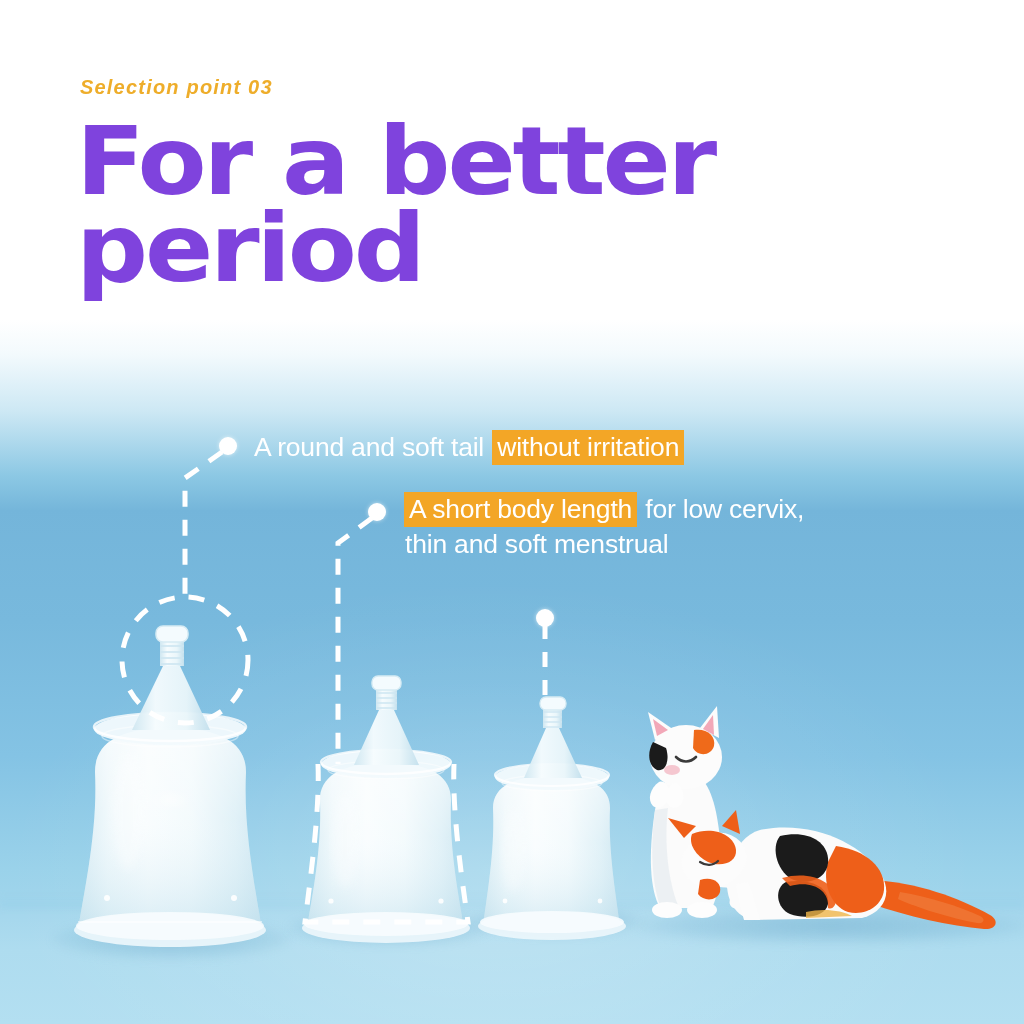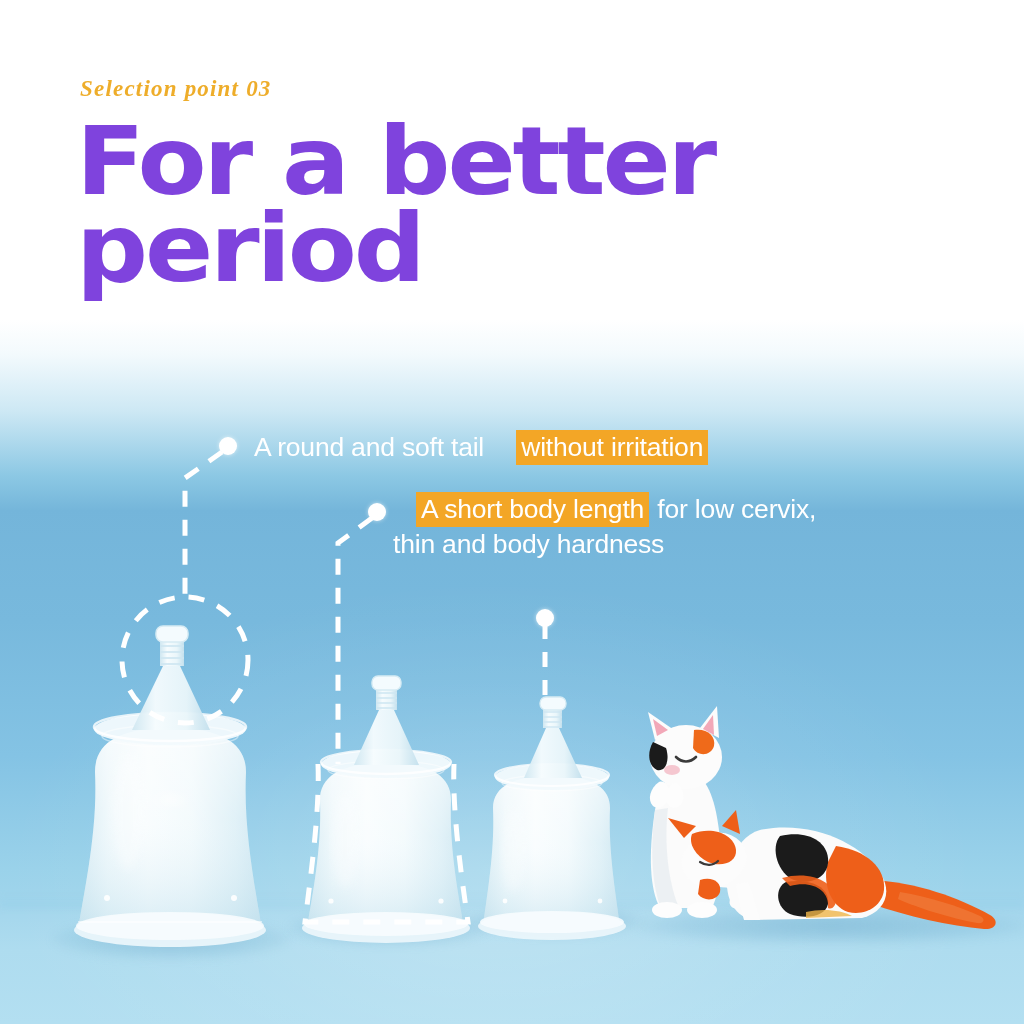--- a/index.html
+++ b/index.html
@@ -48,41 +48,41 @@
   }
   .floor-edge{
     position:absolute;left:0;top:896px;width:1024px;height:14px;
     background:linear-gradient(to bottom, rgba(140,204,232,0) 0%, rgba(152,209,234,.75) 60%, rgba(162,213,236,0) 100%);
     filter:blur(3px);
   }
 
   
   .eyebrow{
     position:absolute;left:80px;top:76px;
-    font-family:Liberation Serif, serif;
-    font-style:italic;font-weight:700;font-size:23px;letter-spacing:1.2px;
+    font-family:Liberation Sans, sans-serif;
+    font-style:italic;font-weight:700;font-size:20px;letter-spacing:1.2px;
     color:#eead2a;white-space:nowrap;
   }
   .headline{
     position:absolute;left:76px;top:118px;width:700px;
     font-family:"DejaVu Sans","Liberation Sans",sans-serif;
     font-weight:700;font-size:95px;line-height:.92;
     letter-spacing:-3px;
     color:#7f43dd;
     transform:scaleX(1.06);transform-origin:left top;
     white-space:pre-line;
   }
 
   
   .callout{position:absolute;color:#ffffff;font-size:26.5px;line-height:1.32;
            white-space:nowrap;letter-spacing:-.2px;}
-  .callout .hl{background:#f3a626;padding:2px 5px 3px 5px;box-decoration-break:clone;margin-left:24px;-webkit-box-decoration-break:clone;}
+  .callout .hl{background:#f3a626;padding:2px 5px 3px 5px;box-decoration-break:clone;-webkit-box-decoration-break:clone;}
   .callout .pl{padding:2px 1px 3px 1px;}
   #callout-1{left:253px;top:430px;}
-  #callout-2{left:392px;top:492px;}
+  #callout-2{left:404px;top:492px;}
   #callout-3{left:569px;top:601px;}
 
   .dot{position:absolute;width:18px;height:18px;border-radius:50%;background:#ffffff;
        box-shadow:0 0 4px rgba(255,255,255,.6);}
   #dot-1{left:219px;top:437px;}
   #dot-2{left:368px;top:503px;}
   #dot-3{left:536px;top:609px;}
 
   svg.overlay{position:absolute;left:0;top:0;width:1024px;height:1024px;pointer-events:none;}
   .shadow{position:absolute;border-radius:50%;
@@ -318,18 +318,18 @@
 
   <div class="dot" id="dot-1"></div>
   <div class="dot" id="dot-2"></div>
   <div class="dot" id="dot-3"></div>
 
   <div class="callout" id="callout-1">
       <div><span class="pl">A round and soft tail </span><span class="hl">without irritation</span></div>
     </div>
   <div class="callout" id="callout-2">
       <div><span class="hl">A short body length</span><span class="pl"> for low cervix,</span></div>
-      <div><span class="pl">thin and body hardness</span></div>
+      <div><span class="pl">thin and soft menstrual</span></div>
     </div>
   <div class="callout" id="callout-3">
     </div>
 
 </div>
 
 </body></html>

